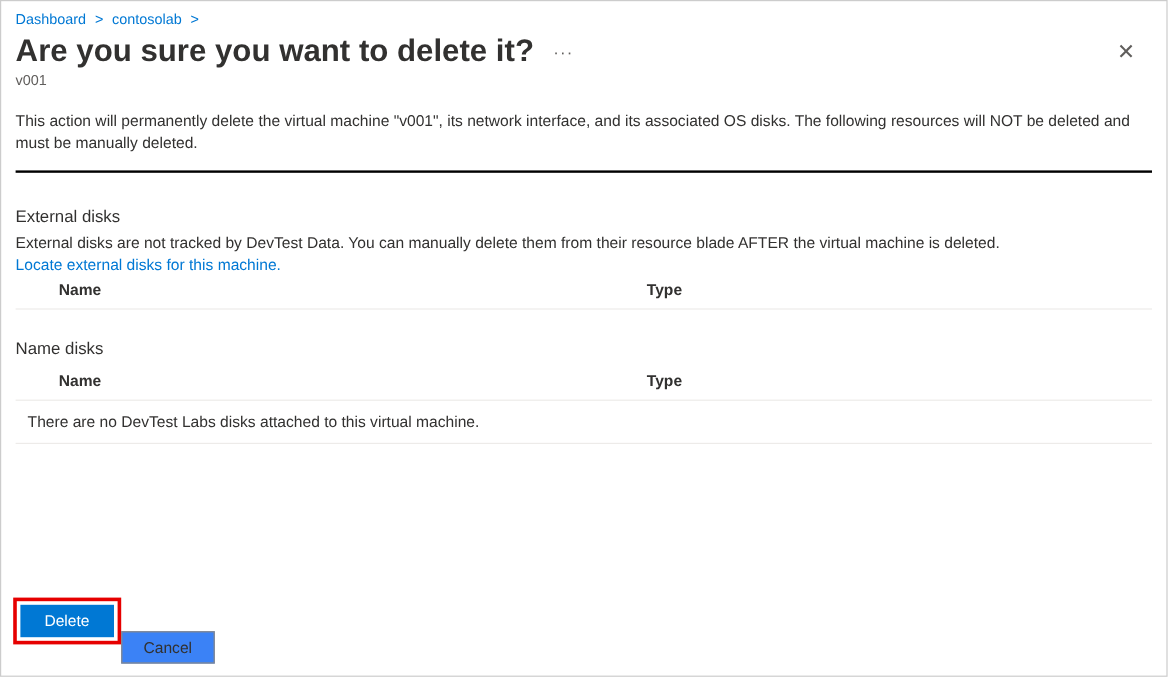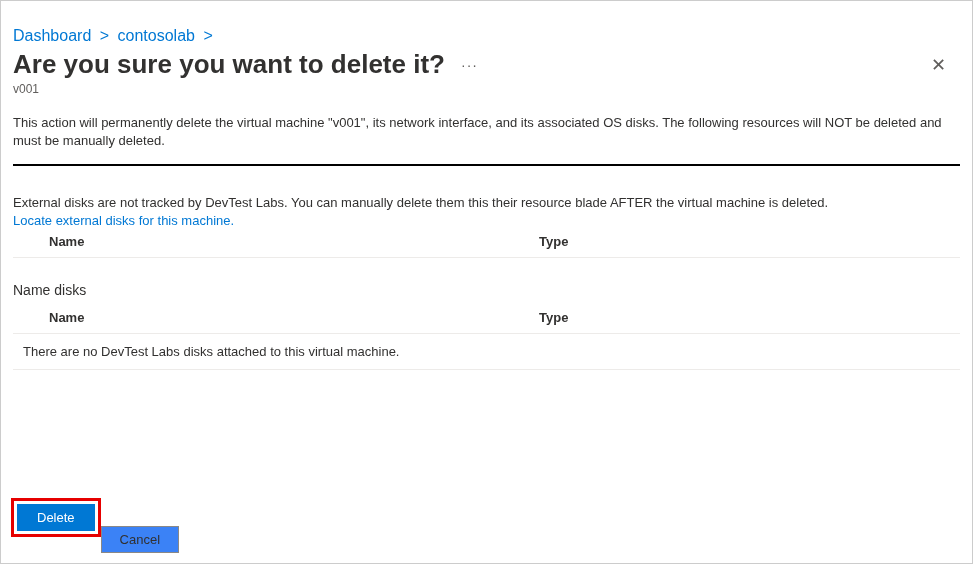--- a/index.html
+++ b/index.html
@@ -7,22 +7,22 @@
       font-family: "Segoe UI", -apple-system, sans-serif;
       font-size: 13px;
       color: #323130;
       background: #ffffff;
       width: 973px;
       height: 564px;
       border: 1px solid #ccc;
       position: relative;
     }
     .breadcrumb {
-      padding: 26px 12px 4px 12px;
-      font-size: 16px;
+      padding: 8px 12px 4px 12px;
+      font-size: 12px;
     }
     .breadcrumb a {
       color: #0078d4;
       text-decoration: none;
       cursor: pointer;
     }
     .breadcrumb .sep {
       color: #0078d4;
       margin: 0 4px;
     }
@@ -166,21 +166,22 @@
   <span class="close-x">✕</span>
 </div>
 
 <div class="subtitle">v001</div>
 
 <div class="warning-text">This action will permanently delete the virtual machine "v001", its network interface, and its associated OS disks. The following resources will NOT be deleted and must be manually deleted.</div>
 
 <hr class="divider">
 
 <div class="section">
-  <div class="section-desc">External disks are not tracked by DevTest Labs. You can manually delete them this their resource blade AFTER the virtual machine is deleted.</div>
+  <div class="section-title">External disks</div>
+  <div class="section-desc">External disks are not tracked by DevTest Data. You can manually delete them from their resource blade AFTER the virtual machine is deleted.</div>
   <a class="section-link">Locate external disks for this machine.</a>
   <div class="table">
     <div class="table-header">
       <div class="col-name">Name</div>
       <div class="col-type">Type</div>
     </div>
   </div>
 </div>
 
 <div class="section">

